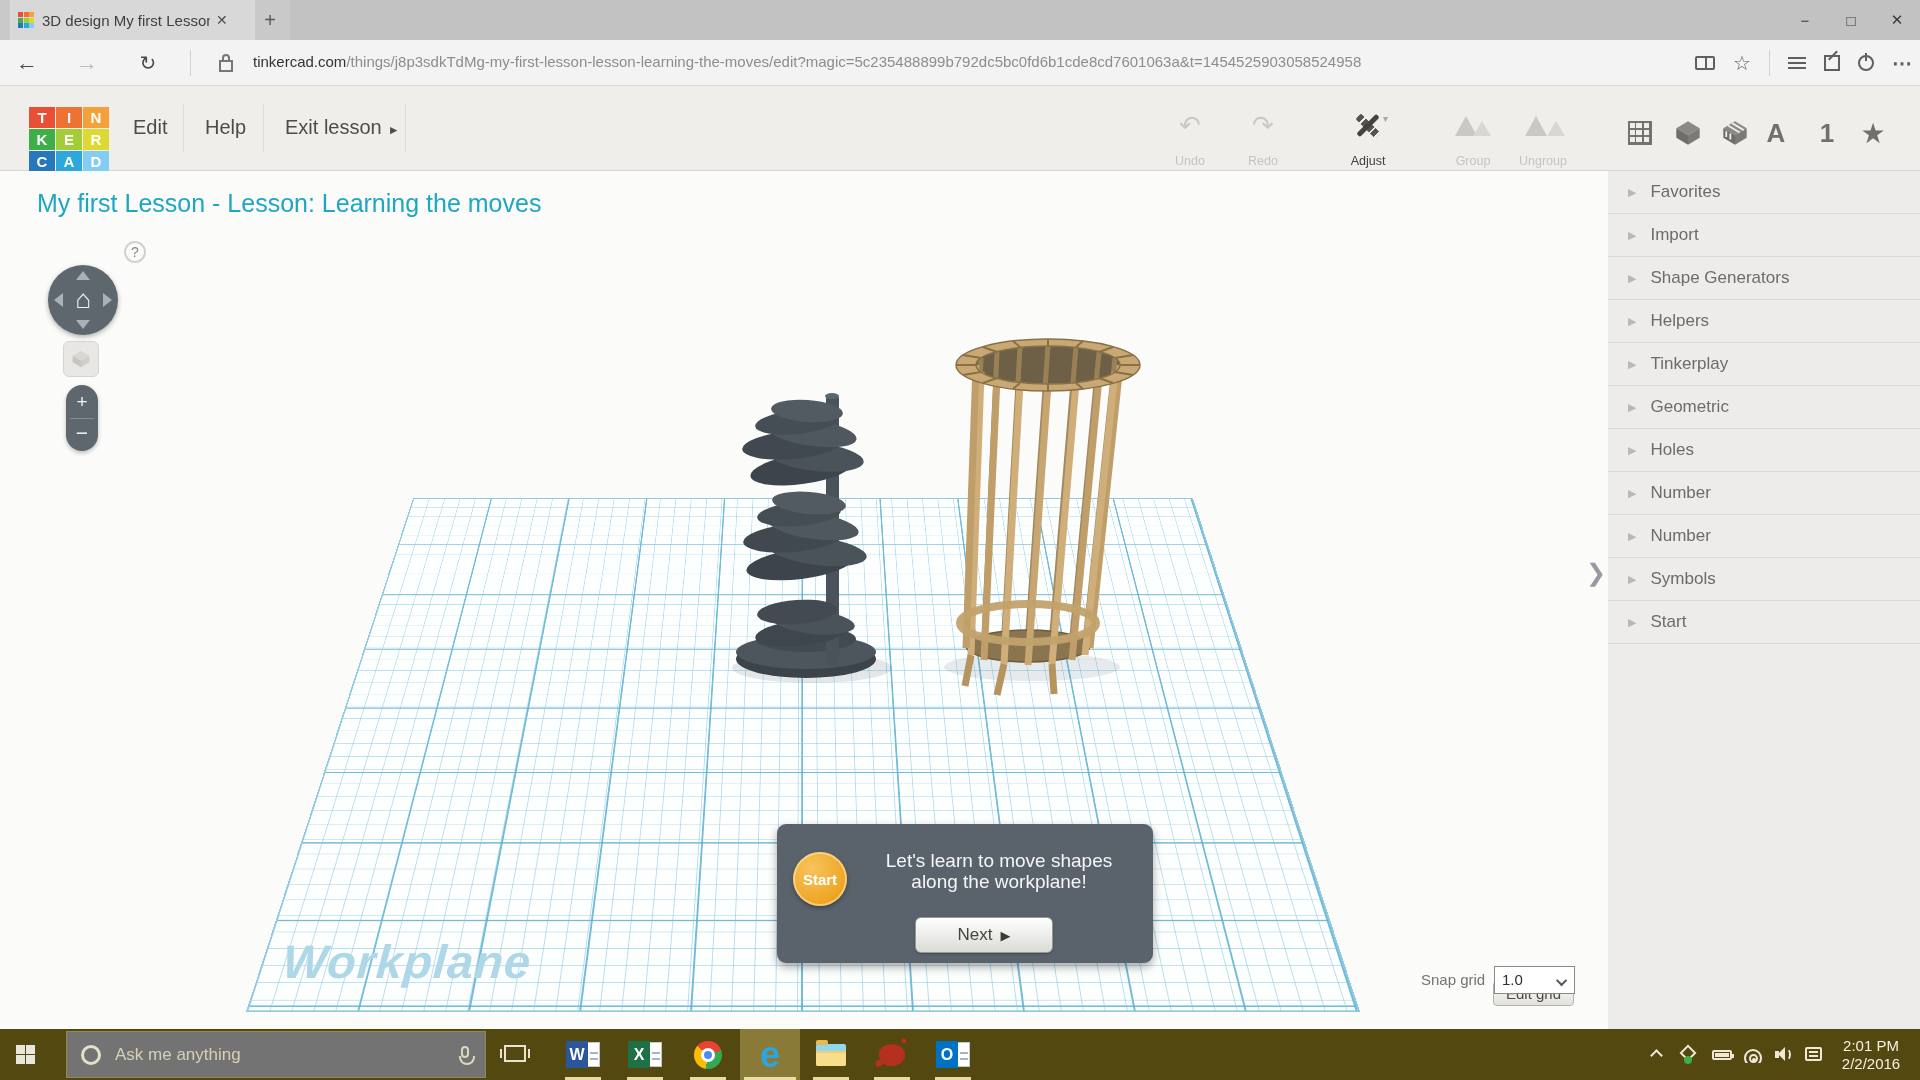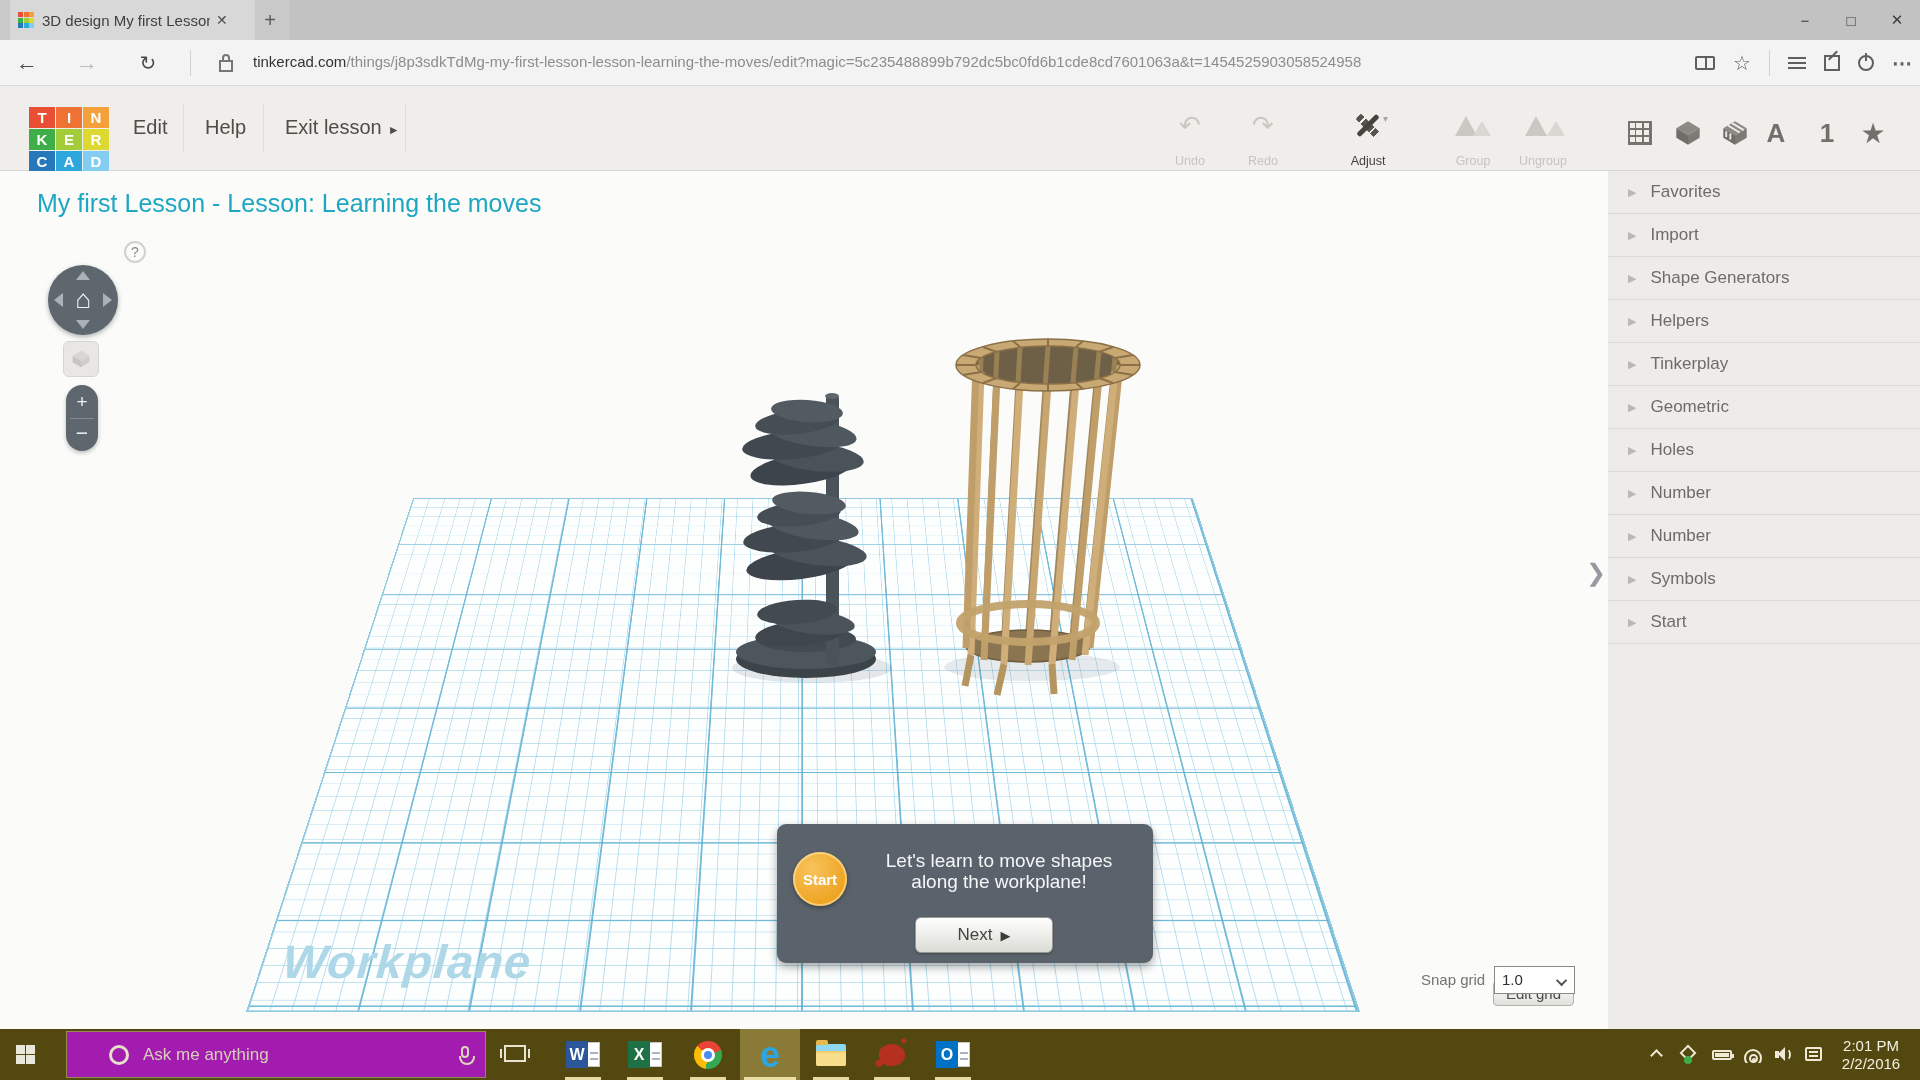--- a/index.html
+++ b/index.html
@@ -125,21 +125,21 @@
   .sidebar { position:absolute; left:1608px; top:0; width:312px; height:858px; background:#edecea; }
   .side-row { height:43px; border-bottom:1px solid #dbdad5; display:flex; align-items:center; padding-left:20px; }
   .side-row .row-arrow { font-size:11px; color:#b9b8b2; margin-right:14px; }
   .side-row .row-label { font-size:17px; color:#6d6c67; }
   .collapse-tab { position:absolute; left:1584px; top:372px; width:24px; height:60px; display:flex; align-items:center; justify-content:center; font-size:24px; color:#9a99a3; }
 
   
   .taskbar { position:absolute; left:0; top:1029px; width:1920px; height:51px; background:#53480f; }
   .start-btn { position:absolute; left:16px; top:16px; width:20px; height:19px; display:grid; grid-template-columns:9px 9px; grid-template-rows:9px 9px; gap:1px; }
   .start-btn i { background:#e9e7da; }
-  .search-box { position:absolute; left:66px; top:2px; width:420px; height:47px; background:#a21caf; border:1px solid #938951; display:flex; align-items:center;padding-left:28px; }
+  .search-box { position:absolute; left:66px; top:2px; width:420px; height:47px; background:#737373; border:1px solid #938951; display:flex; align-items:center; }
   .cortana-ring { width:20px; height:20px; border:3px solid #e6e0c8; border-radius:50%; margin-left:14px; flex:0 0 auto; }
   .search-ph { font-size:17px; color:#d6d0b8; margin-left:14px; }
   .mic-icon { position:absolute; right:16px; top:14px; width:8px; height:12px; border:2px solid #ddd6bd; border-radius:4px; }
   .mic-icon::after { content:""; position:absolute; left:-4px; top:8px; width:12px; height:7px; border:2px solid #ddd6bd; border-top:none; border-radius:0 0 8px 8px; }
   .taskview-icon { position:absolute; left:504px; top:16px; width:22px; height:17px; border:2px solid #e9e4cf; }
   .taskview-icon::before { content:""; position:absolute; left:-6px; top:2px; width:2px; height:9px; background:#e9e4cf; }
   .taskview-icon::after { content:""; position:absolute; right:-6px; top:2px; width:2px; height:9px; background:#e9e4cf; }
   .task-item { position:absolute; top:0; width:52px; height:51px; display:flex; align-items:center; justify-content:center; }
   .ti-word{left:557px}.ti-excel{left:619px}.ti-chrome{left:682px}.ti-edge{left:744px}.ti-folder{left:805px}.ti-splat{left:866px}.ti-outlook{left:927px}
   .edge-active { position:absolute; left:740px; top:0; width:60px; height:51px; background:rgba(255,230,140,.32); }

